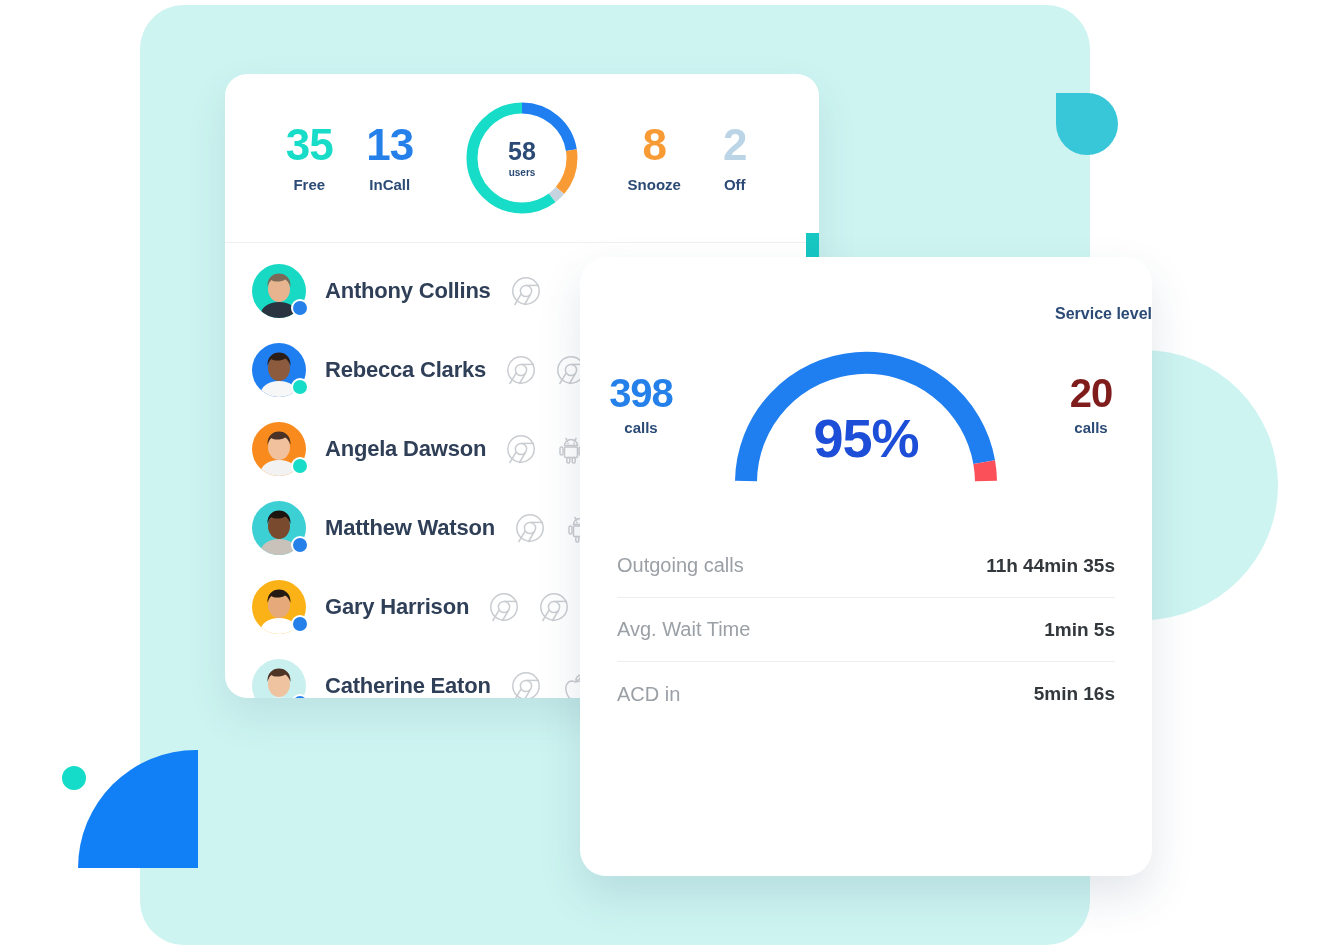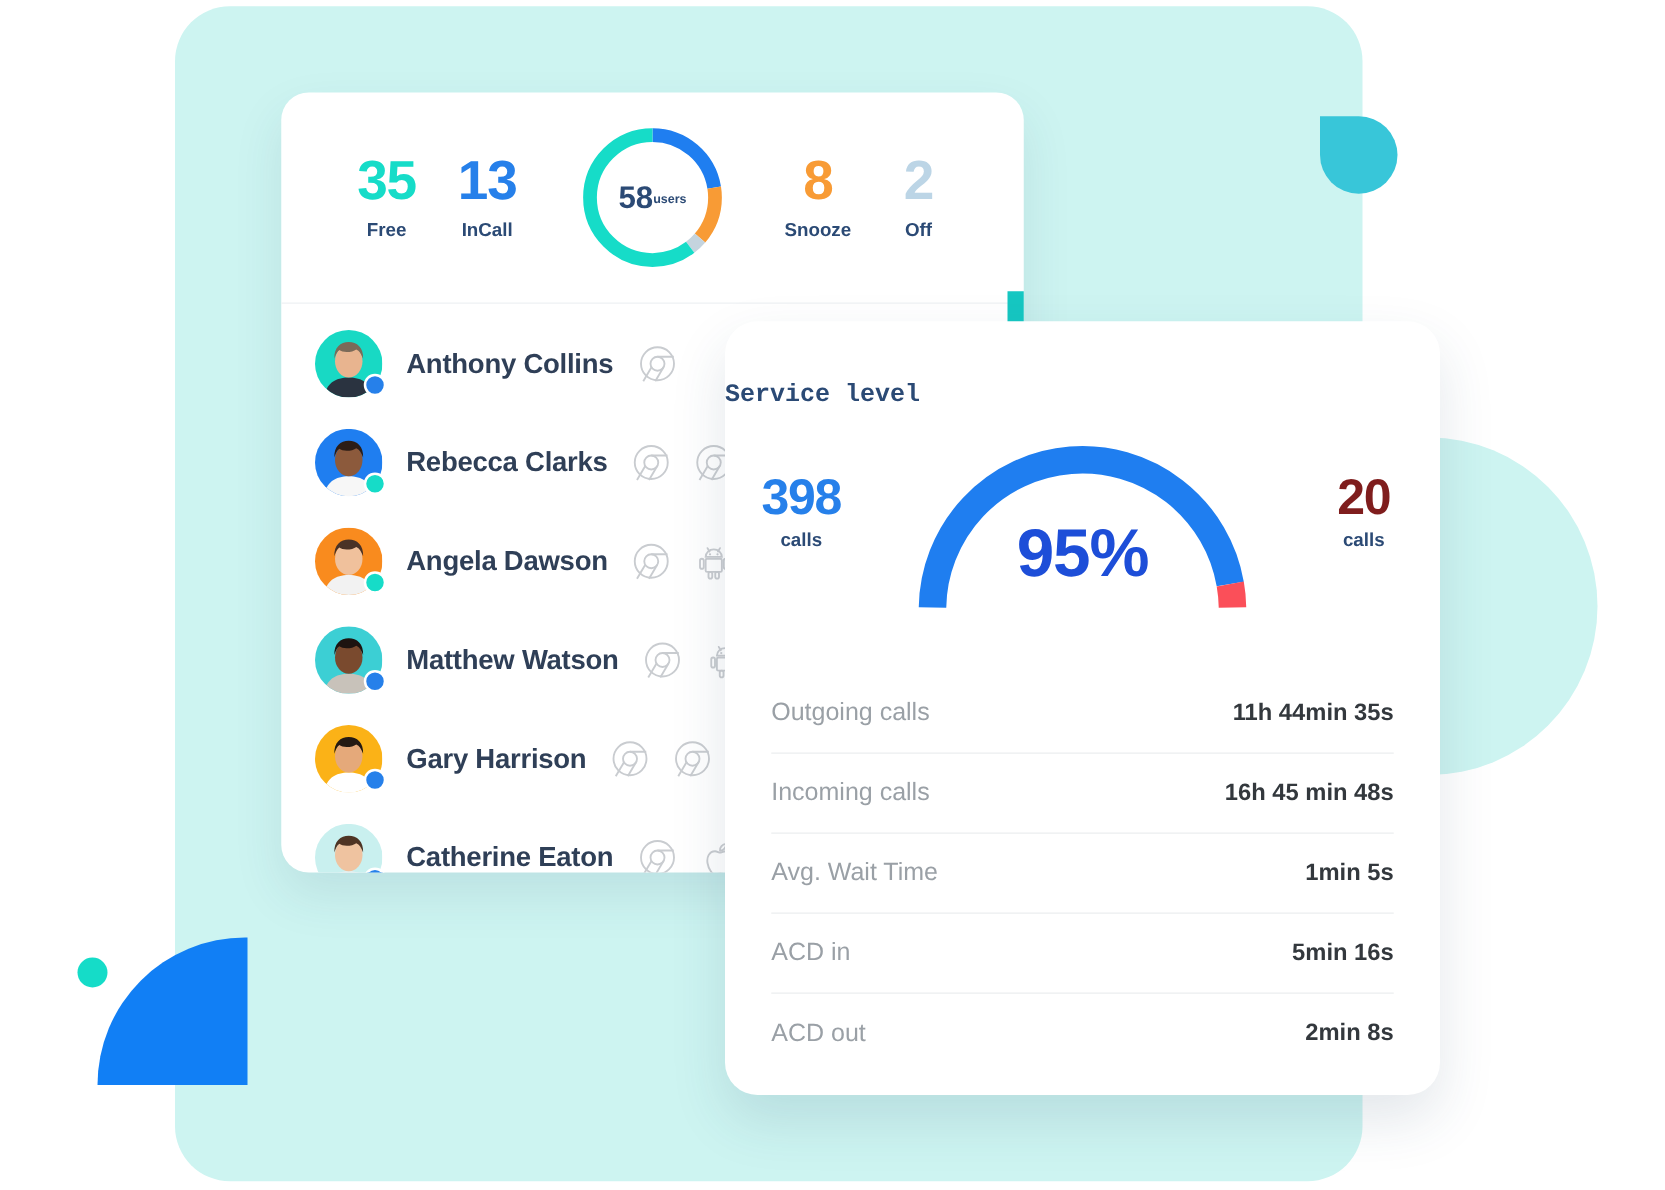--- a/index.html
+++ b/index.html
@@ -109,21 +109,21 @@
 
   .donut-wrap {
     position: relative;
     width: 116px; height: 116px;
     margin: 0 34px;
     flex: none;
   }
   .donut-wrap svg { display: block; }
   .donut-center {
     position: absolute; inset: 0;
-    display: flex; flex-direction: row;
+    display: flex; flex-direction: column;
     align-items: center; justify-content: center;
     pointer-events: none;
   }
   .donut-num {
     font-size: 25px; font-weight: bold; color: #2b4a75;
     line-height: 1.0;
   }
   .donut-label {
     font-size: 10px; font-weight: bold; color: #2b4a75;
     margin-top: 3px;
@@ -190,26 +190,25 @@
     position: absolute;
     left: 580px; top: 257px;
     width: 572px; height: 619px;
     background: #ffffff;
     border-radius: 26px;
     box-shadow: 0 20px 44px rgba(40,70,100,0.13);
     z-index: 5;
   }
 
   .sl-title {
-    text-align: left;
+    text-align: right;
     padding-top: 48px;
-    font-size: 20px;
+    font-size: 16px;
     font-weight: bold;
     color: #2b4a75;
-    font-family: Liberation Mono, monospace;
   }
 
   .gauge-area {
     position: relative;
     height: 165px;
     margin-top: 8px;
   }
   .gauge-svg {
     position: absolute;
     left: 50%; top: 0;
@@ -581,31 +580,23 @@
         <div class="side-label">calls</div>
       </div>
     </div>
 
     <div class="metrics" id="metrics-list">
         <div class="metric-row">
           <span class="metric-label">Outgoing calls</span>
           <span class="metric-value">11h 44min 35s</span>
         </div>
         <div class="metric-row">
-          <span class="metric-label">Incoming calls</span>
-          <span class="metric-value">16h 45 min 48s</span>
-        </div>
-        <div class="metric-row">
           <span class="metric-label">Avg. Wait Time</span>
           <span class="metric-value">1min 5s</span>
         </div>
         <div class="metric-row">
           <span class="metric-label">ACD in</span>
           <span class="metric-value">5min 16s</span>
         </div>
-        <div class="metric-row">
-          <span class="metric-label">ACD out</span>
-          <span class="metric-value">2min 8s</span>
-        </div>
       </div>
   </div>
 
 </div>
 
 </body></html>

